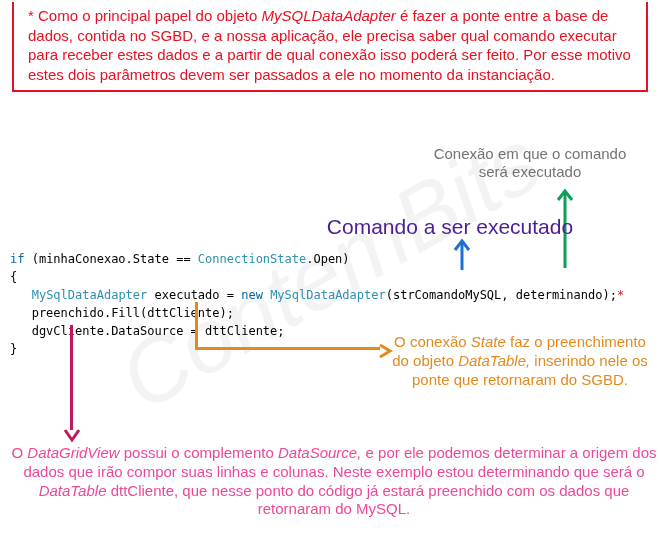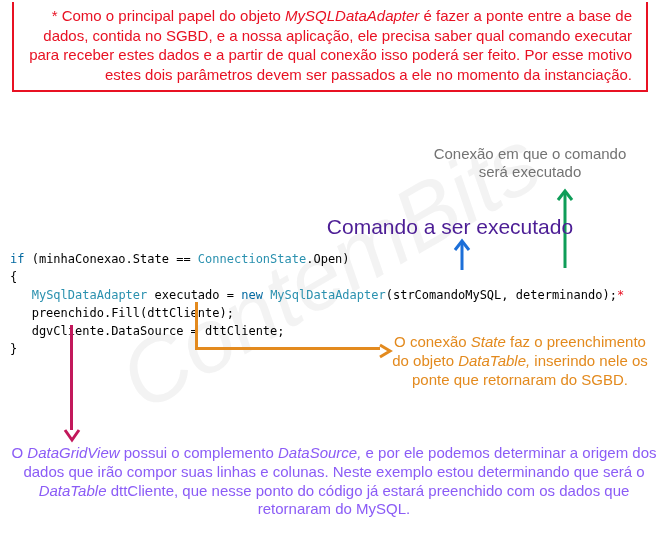--- a/index.html
+++ b/index.html
@@ -30,21 +30,21 @@
     position: absolute;
     left: 12px;
     right: 12px;
     top: 2px;
     padding: 4px 14px 6px 14px;
     border: 2px solid #e81123;
     border-top: none;
     color: #e81123;
     font-size: 15px;
     line-height: 1.3;
-    text-align: right;
+    text-align: left;
   }
   .top-callout i { font-style: italic; }
 
   
   .green-ann {
     position: absolute;
     right: 20px;
     top: 145px;
     width: 220px;
     color: #737373;
@@ -128,21 +128,21 @@
   .pink-arrowhead {
     position: absolute;
     left: 63px;
     top: 428px;
   }
   .pink-ann {
     position: absolute;
     left: 10px;
     right: 2px;
     top: 444px;
-    color: #8b5cf6;
+    color: #ec4899;
     font-size: 15px;
     line-height: 1.25;
     text-align: center;
   }
   .pink-ann i { font-style: italic; }
 
   svg.arrow-up line, svg.arrow-up polyline { fill: none; }
   svg.arrow-right line, svg.arrow-right polyline { fill: none; }
 </style>
 </head>

